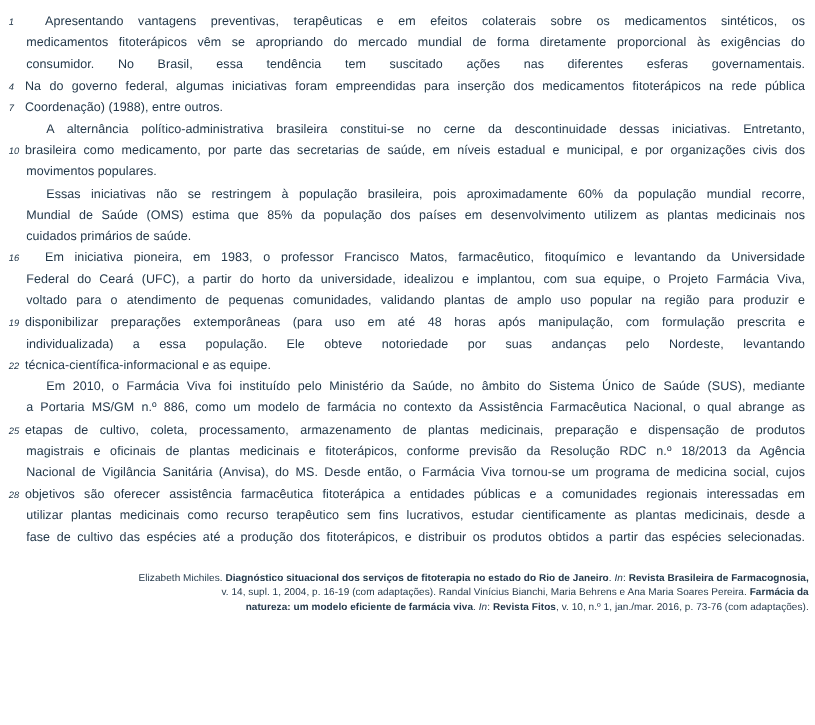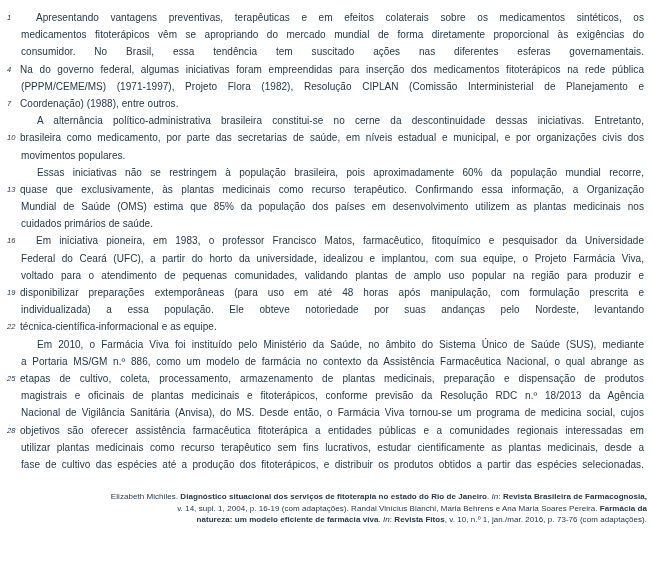--- a/index.html
+++ b/index.html
@@ -80,53 +80,46 @@
       <div class="tline">
         <div class="ltext">medicamentos fitoterápicos vêm se apropriando do mercado mundial de forma diretamente proporcional às exigências do</div>
       </div>
       <div class="tline">
         <div class="ltext">consumidor. No Brasil, essa tendência tem suscitado ações nas diferentes esferas governamentais.</div>
       </div>
       <div class="tline numbered">
         <span class="lnum">4</span>
         <div class="ltext">Na do governo federal, algumas iniciativas foram empreendidas para inserção dos medicamentos fitoterápicos na rede pública</div>
       </div>
-      <div class="tline">
-        <div class="ltext">(PPPM/CEME/MS) (1971-1997), Projeto Flora (1982), Resolução CIPLAN (Comissão Interministerial de Planejamento e</div>
-      </div>
       <div class="tline numbered no-just">
         <span class="lnum">7</span>
         <div class="ltext">Coordenação) (1988), entre outros.</div>
       </div>
       <div class="tline indent">
         <div class="ltext">A alternância político-administrativa brasileira constitui-se no cerne da descontinuidade dessas iniciativas. Entretanto,</div>
       </div>
       <div class="tline numbered">
         <span class="lnum">10</span>
         <div class="ltext">brasileira como medicamento, por parte das secretarias de saúde, em níveis estadual e municipal, e por organizações civis dos</div>
       </div>
       <div class="tline no-just">
         <div class="ltext">movimentos populares.</div>
       </div>
       <div class="tline indent">
         <div class="ltext">Essas iniciativas não se restringem à população brasileira, pois aproximadamente 60% da população mundial recorre,</div>
       </div>
-      <div class="tline numbered">
-        <span class="lnum">13</span>
-        <div class="ltext">quase que exclusivamente, às plantas medicinais como recurso terapêutico. Confirmando essa informação, a Organização</div>
-      </div>
       <div class="tline">
         <div class="ltext">Mundial de Saúde (OMS) estima que 85% da população dos países em desenvolvimento utilizem as plantas medicinais nos</div>
       </div>
       <div class="tline no-just">
         <div class="ltext">cuidados primários de saúde.</div>
       </div>
       <div class="tline numbered indent">
         <span class="lnum">16</span>
-        <div class="ltext">Em iniciativa pioneira, em 1983, o professor Francisco Matos, farmacêutico, fitoquímico e pesquisador da Universidade</div>
+        <div class="ltext">Em iniciativa pioneira, em 1983, o professor Francisco Matos, farmacêutico, fitoquímico e levantando da Universidade</div>
       </div>
       <div class="tline">
         <div class="ltext">Federal do Ceará (UFC), a partir do horto da universidade, idealizou e implantou, com sua equipe, o Projeto Farmácia Viva,</div>
       </div>
       <div class="tline">
         <div class="ltext">voltado para o atendimento de pequenas comunidades, validando plantas de amplo uso popular na região para produzir e</div>
       </div>
       <div class="tline numbered">
         <span class="lnum">19</span>
         <div class="ltext">disponibilizar preparações extemporâneas (para uso em até 48 horas após manipulação, com formulação prescrita e</div>

